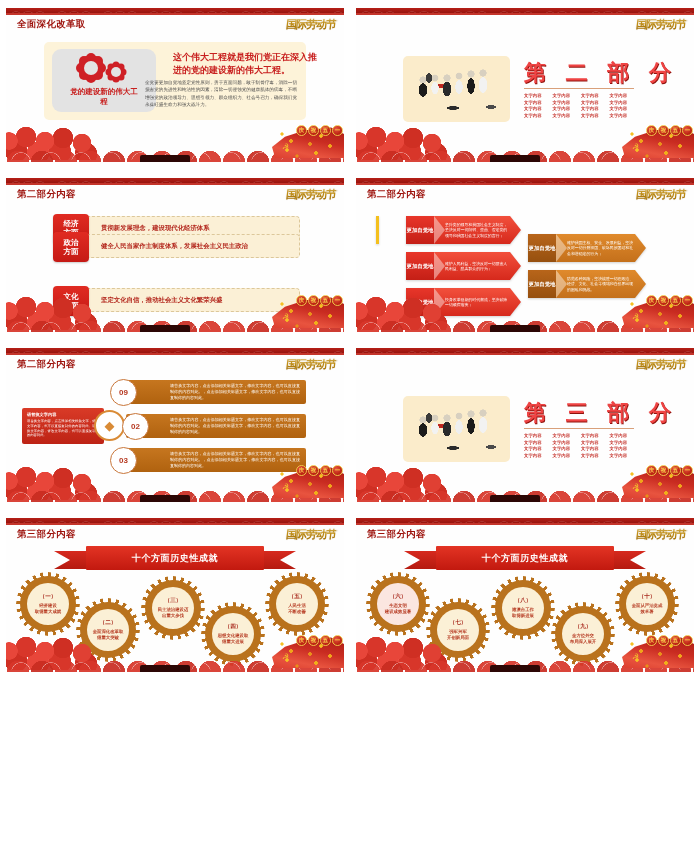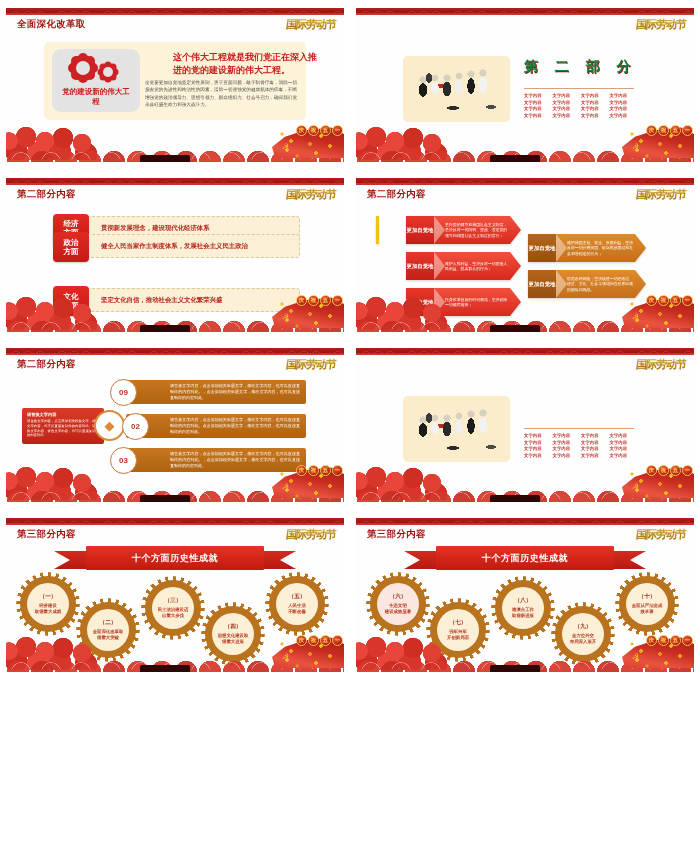--- a/index.html
+++ b/index.html
@@ -145,21 +145,21 @@
     color: #f7d24a; font-size: 5.5px; font-weight: bold;
     display: flex; align-items: center; justify-content: center;
     border: .6px solid #f0c64a;
   }
   
   .s1-card {
     position: absolute; left: 38px; top: 34px; width: 262px; height: 78px;
     background: #fdf3d9; border-radius: 5px;
   }
   .s1-iconbox {
-    position: absolute; left: 8px; top: 7px; width: 88px; height: 63px;
+    position: absolute; left: 8px; top: 7px; width: 104px; height: 63px;
     background: #e3e3e3; border-radius: 9px;
     display: flex; flex-direction: column; align-items: center; justify-content: center;
   }
   .gears { position: relative; width: 56px; height: 28px; }
   .gear {
     position: absolute; border-radius: 50%;
     background: #cf2026;
   }
   .gear::before {
     content: ""; position: absolute; inset: 22%;
@@ -213,21 +213,21 @@
       radial-gradient(circle at 44px 22px, #d8d0c0 3.4px, transparent 3.8px),
       radial-gradient(circle at 56px 20px, #d8d0c0 3.2px, transparent 3.6px),
       radial-gradient(circle at 68px 18px, #d8d0c0 3.4px, transparent 3.8px),
       radial-gradient(circle at 80px 17px, #d8d0c0 3.4px, transparent 3.8px),
       radial-gradient(ellipse 6px 4px at 38px 30px, #c0271f 60%, transparent 62%),
       radial-gradient(ellipse 10px 3px at 50px 52px, #2a2a2a 60%, transparent 62%),
       radial-gradient(ellipse 8px 3px at 88px 51px, #4a4a4a 60%, transparent 62%);
   }
   .sec-title {
     position: absolute; left: 168px; top: 50px;
-    font-size: 14px; font-weight: bold; color: #15803d;
+    font-size: 22px; font-weight: bold; color: #ef4444;
     letter-spacing: 6px;
     text-shadow: .7px .7px 0 #8d120c;
     font-family: "DejaVu Sans", sans-serif;
   }
   .sec-rule {
     position: absolute; left: 168px; top: 80px; width: 110px; height: 1px;
     background: #d9a07a;
   }
   .sec-grid {
     position: absolute; left: 168px; top: 85px; width: 112px;
@@ -661,20 +661,21 @@
     <div class="topbar">
           <div class="waves"></div>
           <div class="rule"></div>
         </div>
     <div class="hdr">
       <div class="logo">国际劳动节</div>
     </div>
     <div class="sec-img">
           <div class="people"></div>
         </div>
+    <div class="sec-title">第 三 部 分</div>
     <div class="sec-rule"></div>
     <div class="sec-grid">
       <span>文字内容</span>
       <span>文字内容</span>
       <span>文字内容</span>
       <span>文字内容</span>
       <span>文字内容</span>
       <span>文字内容</span>
       <span>文字内容</span>
       <span>文字内容</span>

